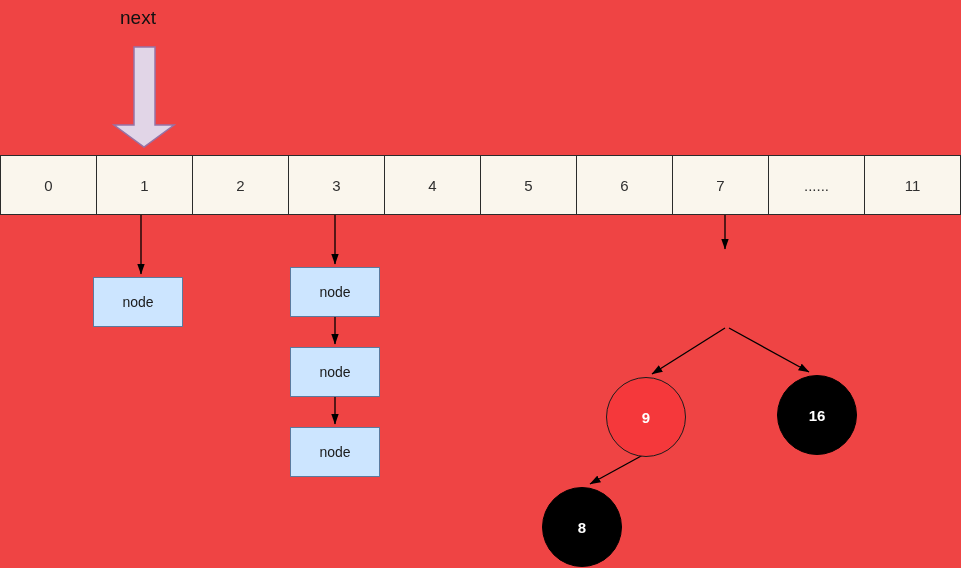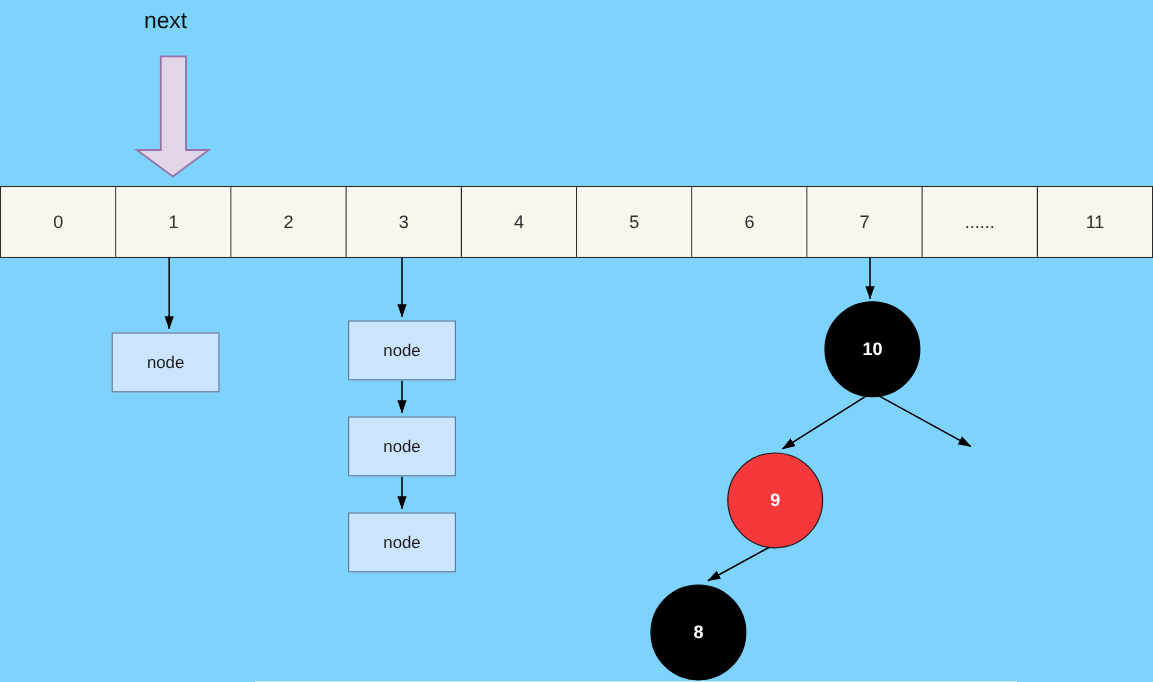--- a/index.html
+++ b/index.html
@@ -3,21 +3,21 @@
 <meta charset="utf-8">
 <style>
   * { margin: 0; padding: 0; box-sizing: border-box; }
   html, body { background: #ffffff; }
   body { font-family: "Liberation Sans", sans-serif; }
 
   .canvas {
     position: relative;
     width: 961px;
     height: 568px;
-    background: #7dd3fc;
+    background: #ef4444;
     overflow: hidden;
   }
 
   .pointer-label {
     position: absolute;
     left: 120px;
     top: 7px;
     font-size: 19px;
     color: #111111;
   }
@@ -127,17 +127,17 @@
     <div class="bucket-cell">7</div>
     <div class="bucket-cell">......</div>
     <div class="bucket-cell">11</div>
   </div>
 
   <div class="node-box" id="node-b1-0">node</div>
   <div class="node-box" id="node-b3-0">node</div>
   <div class="node-box" id="node-b3-1">node</div>
   <div class="node-box" id="node-b3-2">node</div>
 
-  <div class="tree-node" id="tree-10">10</div>
   <div class="tree-node" id="tree-9">9</div>
+  <div class="tree-node" id="tree-16">16</div>
   <div class="tree-node" id="tree-8">8</div>
 
 </div>
 
 </body></html>

